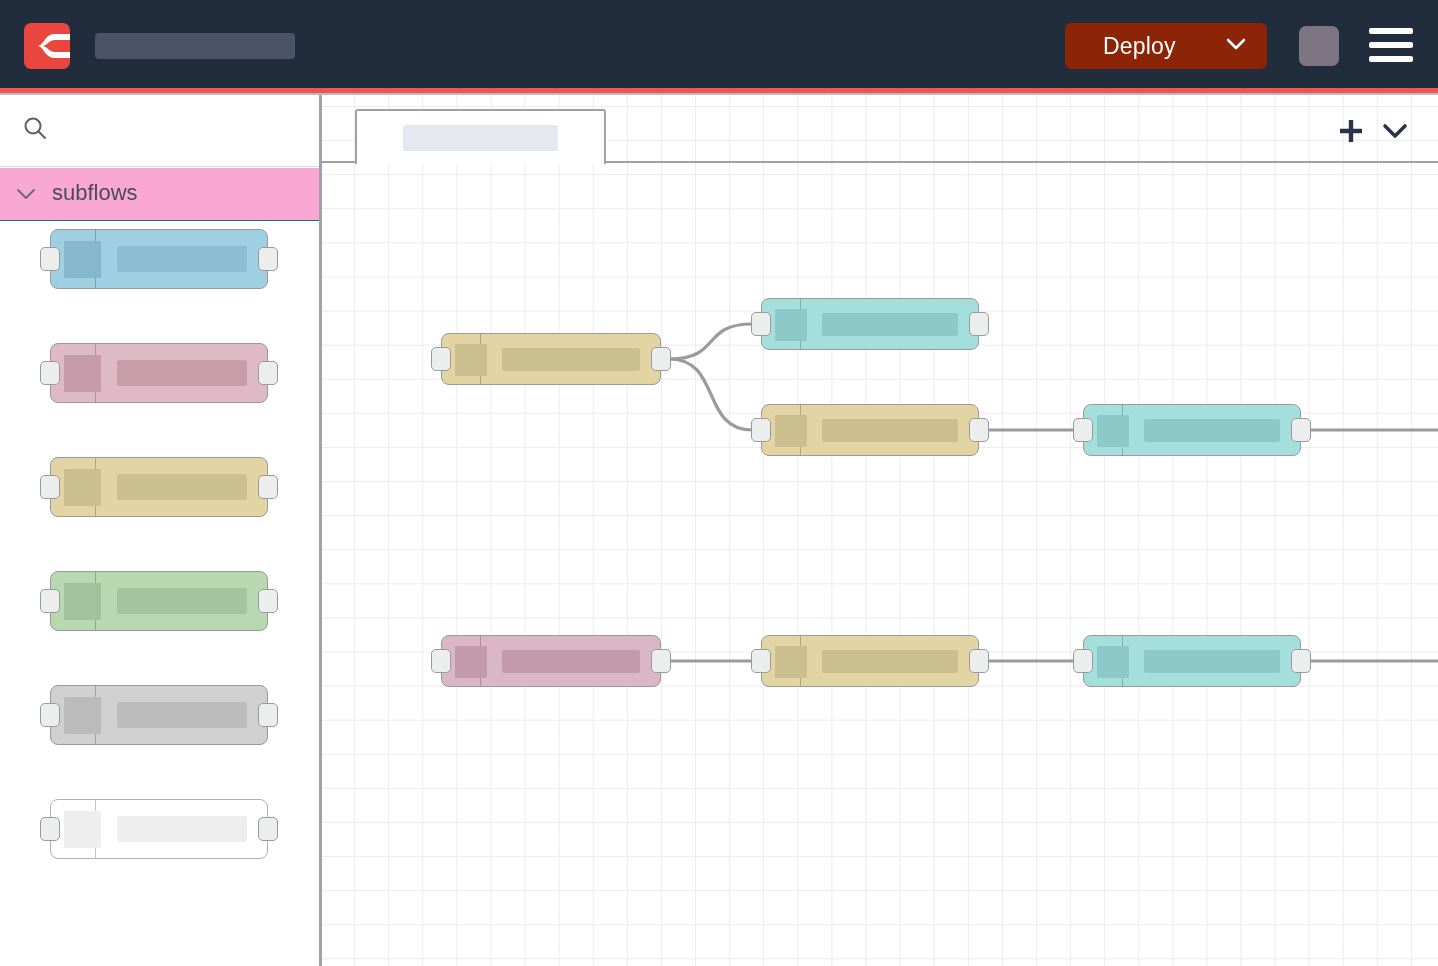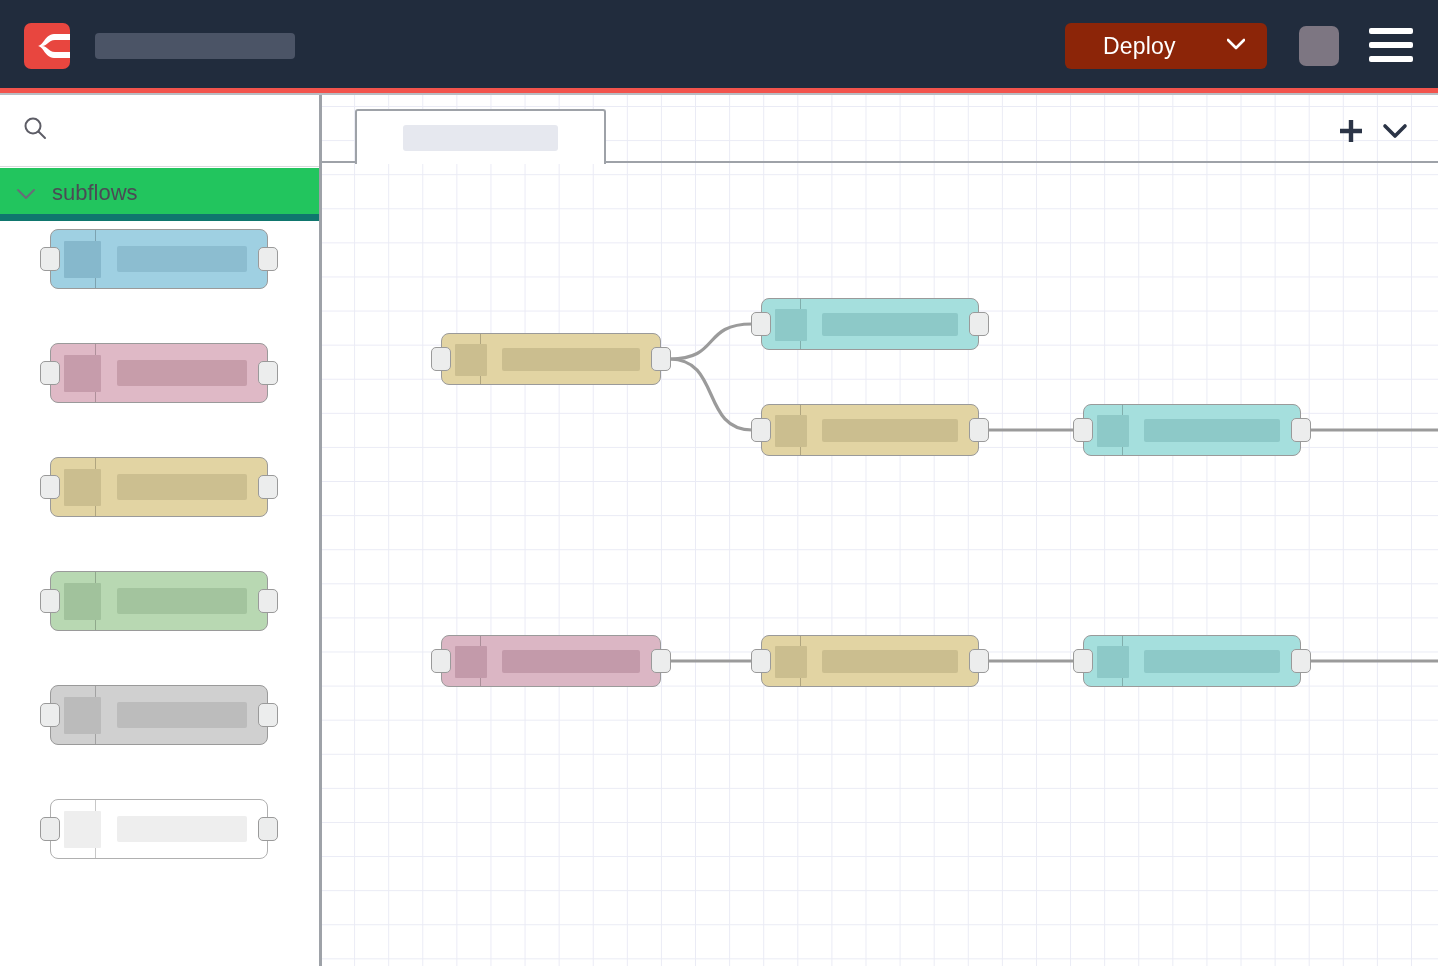--- a/index.html
+++ b/index.html
@@ -134,22 +134,22 @@
   }
   .search-icon {
     position: absolute;
     left: 22px; top: 20px;
     width: 26px; height: 26px;
   }
   .category-row {
     position: absolute;
     left: 0; top: 73px;
     width: 319px; height: 53px;
-    background: #22c55e;
-    border-bottom: 7px solid #0f766e;
+    background: #f9a8d4;
+    border-bottom: 1px solid #0f766e;
     box-sizing: border-box;
     cursor: pointer;
     text-align: center;
   }
   .category-chevron {
     position: absolute;
     left: 16px; top: 19px;
     width: 20px; height: 14px;
   }
   .category-label {

